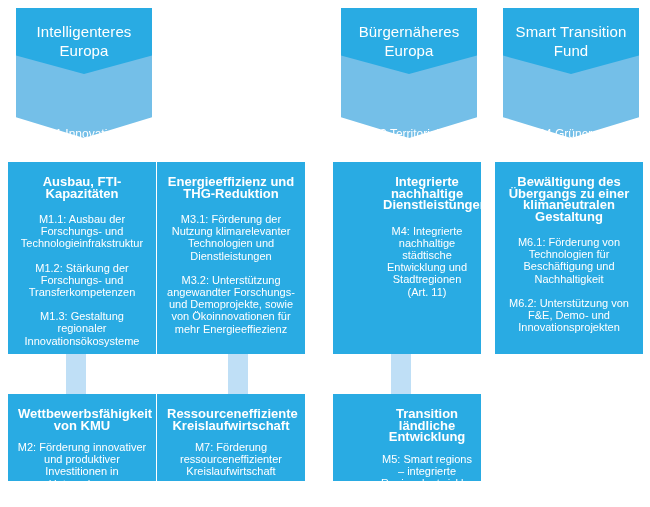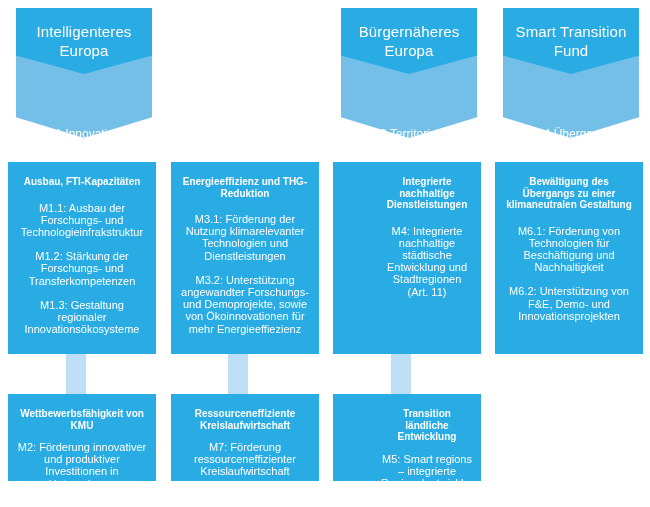--- a/index.html
+++ b/index.html
@@ -84,21 +84,21 @@
     width: 148px;
     height: 192px;
   }
   .box-bot {
     top: 394px;
     width: 148px;
     height: 87px;
   }
   .box-heading {
     color: #ffffff;
-    font-size: 10px;
+    font-size: 13px;
     line-height: 11.5px;
     font-weight: bold;
     margin: 0 0 14px 0;
     padding: 0 4px;
   }
   .box-bot .box-heading {
     margin-bottom: 10px;
   }
   .measure {
     color: #ffffff;
@@ -114,21 +114,21 @@
   .connector {
     position: absolute;
     top: 354px;
     width: 20px;
     height: 40px;
     background: #bfdff6;
   }
 
   
   .col1 { left: 8px; }
-  .col2 { left: 171px; }
+  .col2 { left: 157px; }
   .col3 { left: 333px; padding-left: 46px; }
   .col4 { left: 495px; }
 
   .banner.col1 { left: 16px; }
   .banner.col2 { left: 179px; }
   .banner.col3 { left: 341px; }
   .banner.col4 { left: 503px; }
 
   .conn1 { left: 66px; }
   .conn2 { left: 228px; }
@@ -151,21 +151,21 @@
     <div class="chev-light"></div>
     <div class="chev-dark"></div>
     <div class="banner-title">Bürgernäheres Europa</div>
     <div class="banner-sub">P3 Territoriale Unternehmen</div>
   </div>
 
   <div class="banner col4">
     <div class="chev-light"></div>
     <div class="chev-dark"></div>
     <div class="banner-title">Smart Transition Fund</div>
-    <div class="banner-sub">P4 Übergang</div>
+    <div class="banner-sub">P4 Grüneres</div>
   </div>
 
   <div class="box box-mid col1">
     <div class="box-heading">Ausbau, FTI-Kapazitäten</div>
     <div class="measure">M1.1: Ausbau der Forschungs- und Technologieinfrakstruktur</div>
     <div class="measure">M1.2: Stärkung der Forschungs- und Transferkompetenzen</div>
     <div class="measure">M1.3: Gestaltung regionaler Innovationsökosysteme</div>
   </div>
 
   <div class="box box-mid col2">

